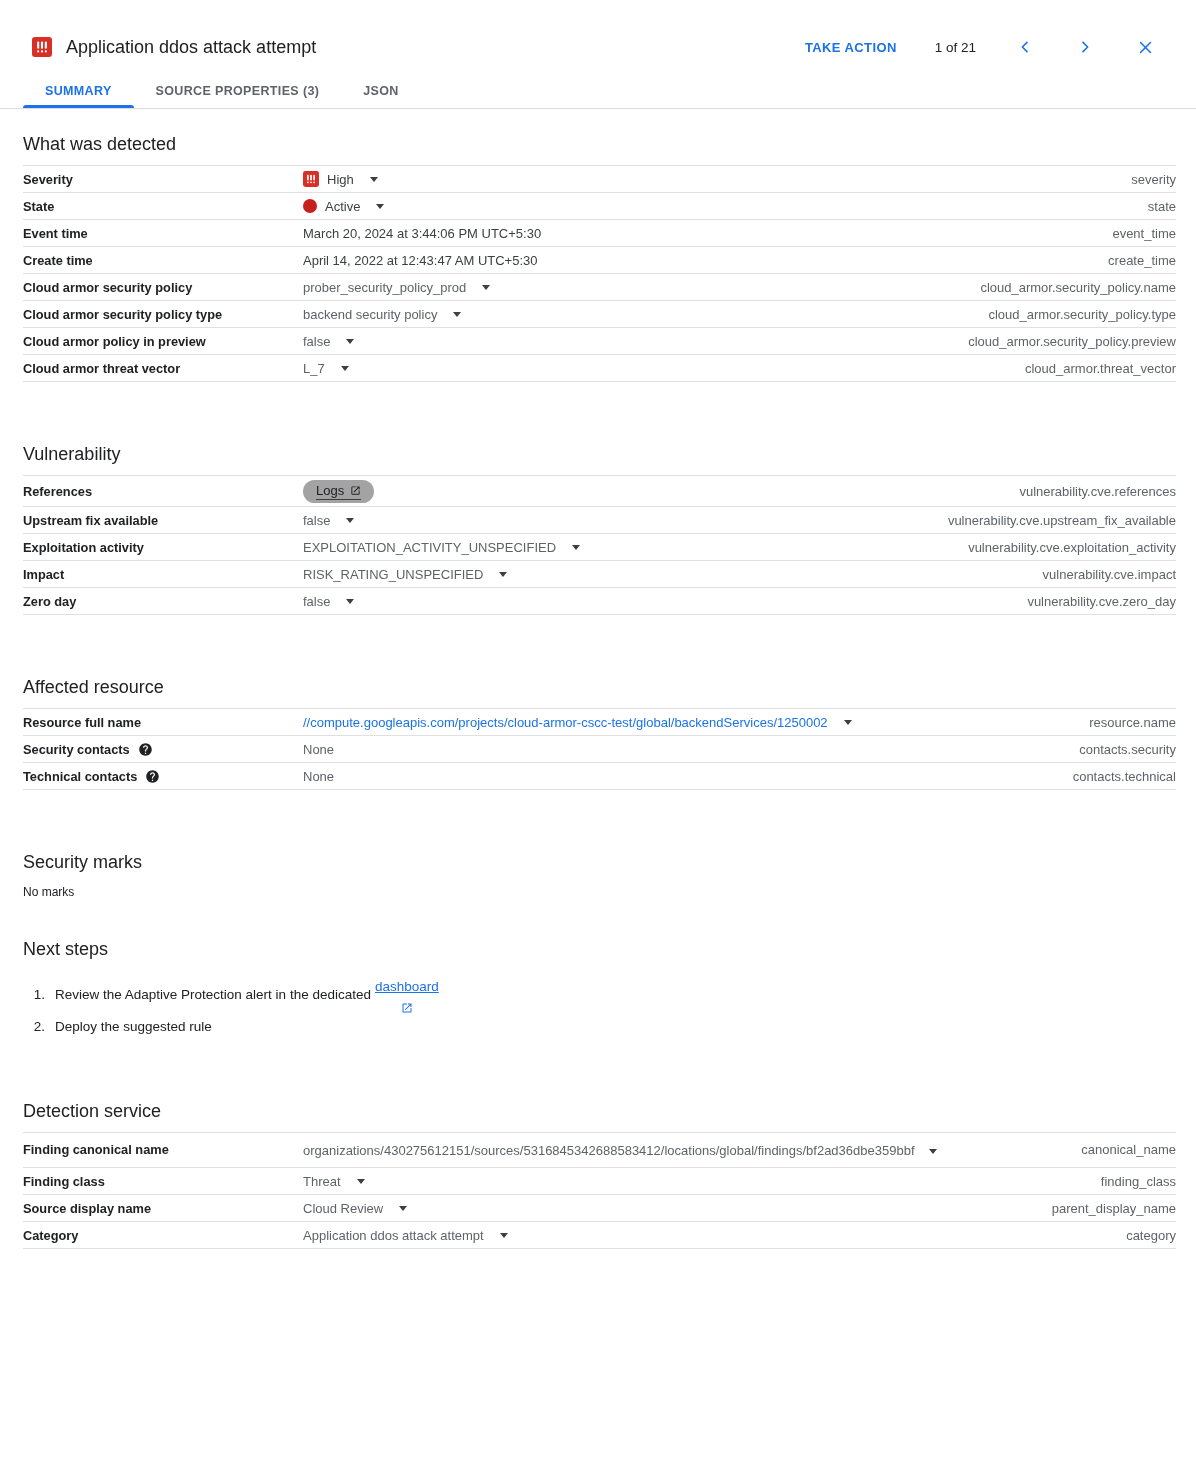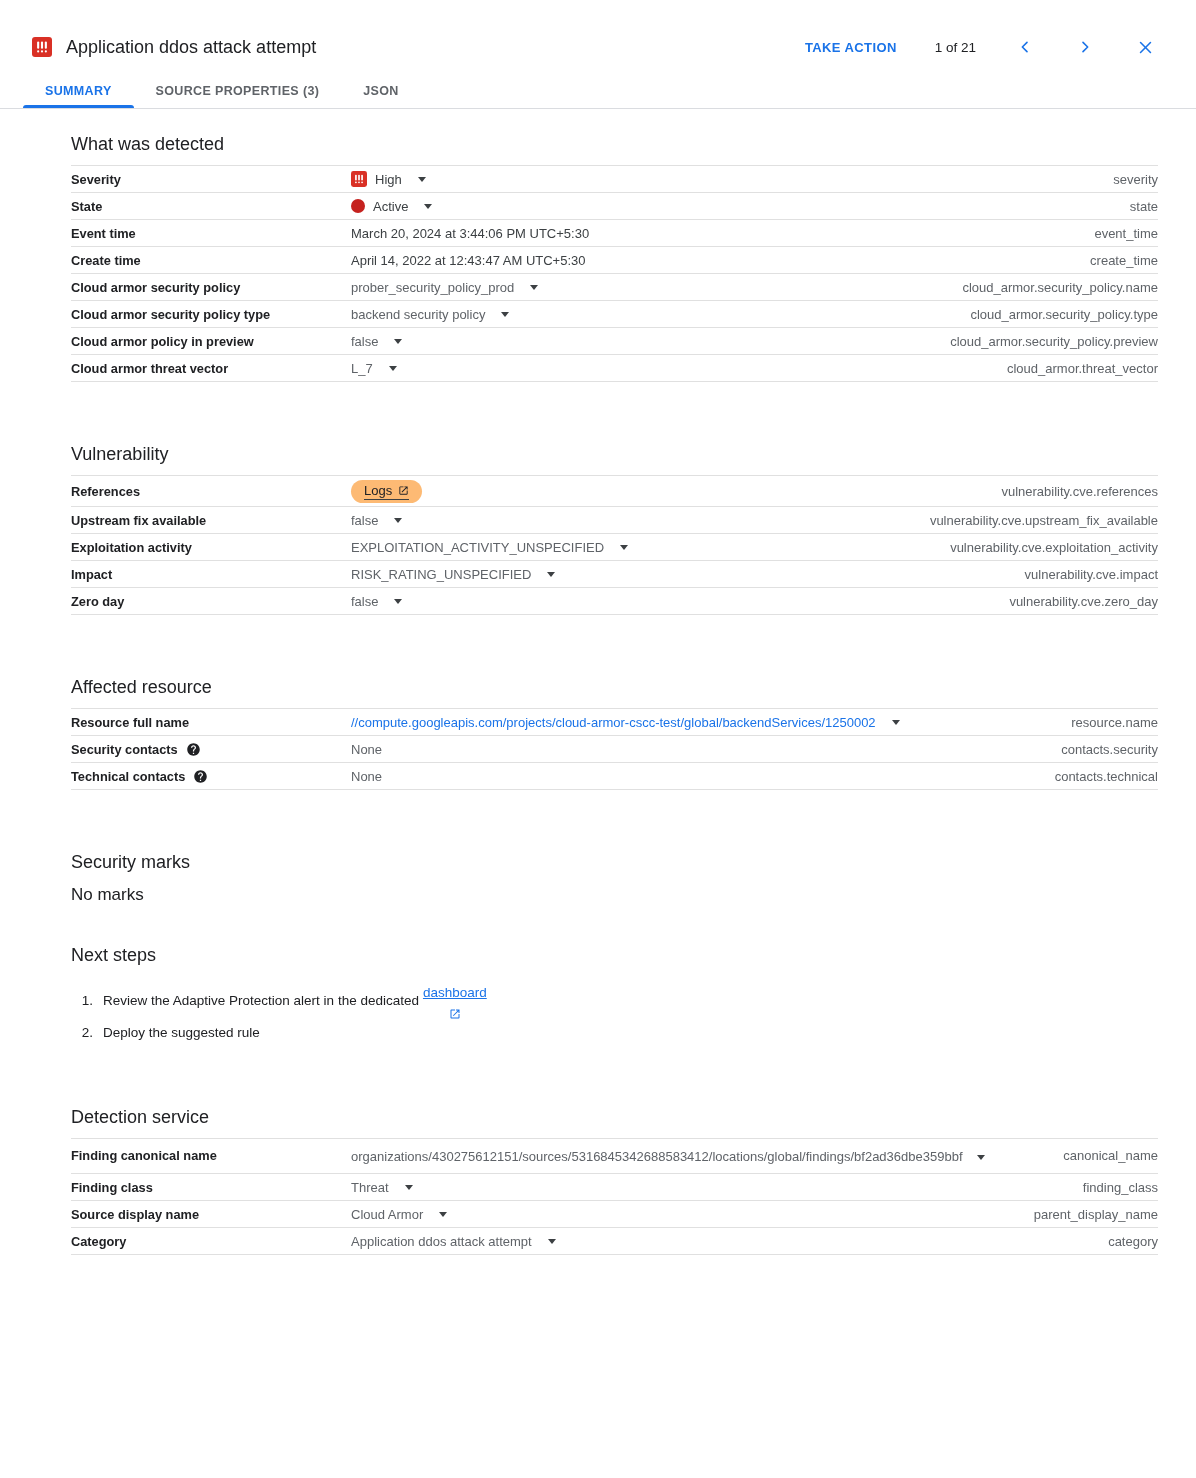--- a/index.html
+++ b/index.html
@@ -44,21 +44,21 @@
     display: flex; align-items: center;
     font-size: 12.5px; font-weight: bold; letter-spacing: .35px;
     color: #5f6368; cursor: pointer;
   }
   .tab.active { color: #1a73e8; }
   .tab.active::after {
     content: ""; position: absolute; left: 0; right: 0; bottom: 0;
     height: 3px; background: #1a73e8; border-radius: 3px 3px 0 0;
   }
   
-  .content { padding: 0 38px 0 23px; margin-left: 48px; }
+  .content { padding: 0 20px 0 23px; }
   .section-title {
     font-size: 18px; font-weight: 500; color: #202124;
     margin: 0 0 9px 0; line-height: 24px;
   }
   .mt-first { margin-top: 23px; }
   .mt-section { margin-top: 60px; }
   .mt-marks { margin-top: 60px; }
   .mt-steps { margin-top: 38px; }
   .rows { border-top: 1px solid #e0e0e0; }
   .row {
@@ -99,30 +99,30 @@
   }
   .sev-small { width: 16px; height: 16px; margin-right: 8px; flex: 0 0 auto; }
   .help-icon { width: 15px; height: 15px; flex: 0 0 auto; }
   
   .wrap-value { display: block; max-width: 640px; }
   .wrap-value .bound { word-break: break-all; line-height: 21px; }
   .wrap-value .caret { vertical-align: middle; margin-left: 14px; }
   
   .chip {
     display: inline-flex; align-items: center;
-    background: #fdba74; border-radius: 12px;
+    background: #a3a3a3; border-radius: 12px;
     height: 23px; padding: 0 13px; cursor: pointer;
   }
   .chip-inner {
     display: inline-flex; align-items: center; gap: 6px;
     border-bottom: 1px solid #3c4043; padding-bottom: 1px;
     color: #202124; font-size: 13px;
   }
   
-  .no-marks { font-size: 17px; color: #202124; margin-top: 11px; }
+  .no-marks { font-size: 12px; color: #202124; margin-top: 11px; }
   .steps { margin-top: 13px; }
   .step { display: flex; align-items: center; font-size: 13.5px; color: #202124; line-height: 25px; }
   .step-num { width: 22px; text-align: right; margin-right: 10px; color: #202124; flex: 0 0 auto; }
   .step-link {
     color: #1a73e8; text-decoration: underline; cursor: pointer;
     margin-left: 4px; display: inline-flex; align-items: center; gap: 3px; flex-direction: column;
   }
   .ext-icon { flex: 0 0 auto; }
 </style>
 </head>
@@ -402,21 +402,21 @@
         <div class="cell-value clickable">
           <span class="val-gray">Threat</span>
           <span class="caret"></span>
         </div>
         <div class="cell-field">finding_class</div>
       </div>
 
       <div class="row">
         <div class="cell-label">Source display name</div>
         <div class="cell-value clickable">
-          <span class="val-gray">Cloud Armor</span>
+          <span class="val-gray">Cloud Review</span>
           <span class="caret"></span>
         </div>
         <div class="cell-field">parent_display_name</div>
       </div>
 
       <div class="row">
         <div class="cell-label">Category</div>
         <div class="cell-value clickable">
           <span class="val-gray">Application ddos attack attempt</span>
           <span class="caret"></span>

